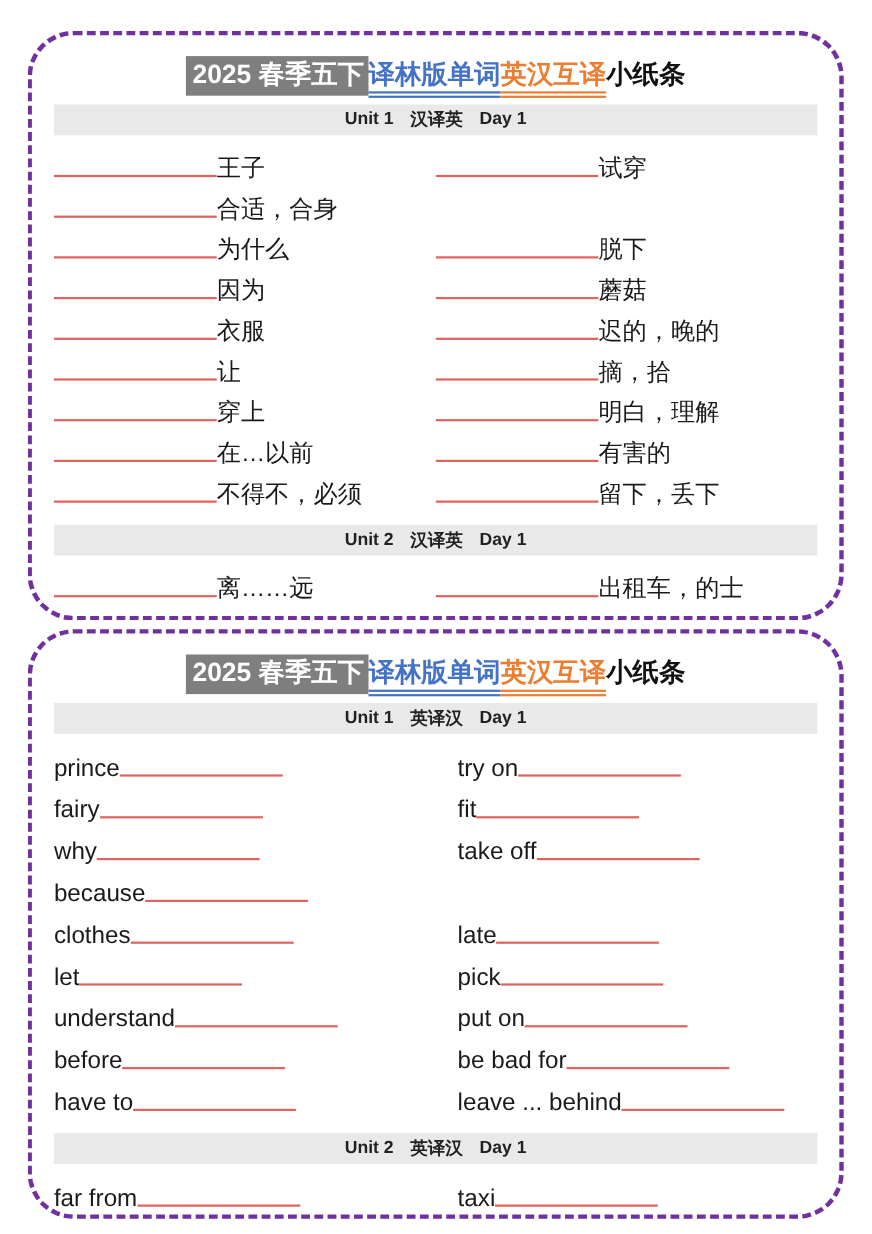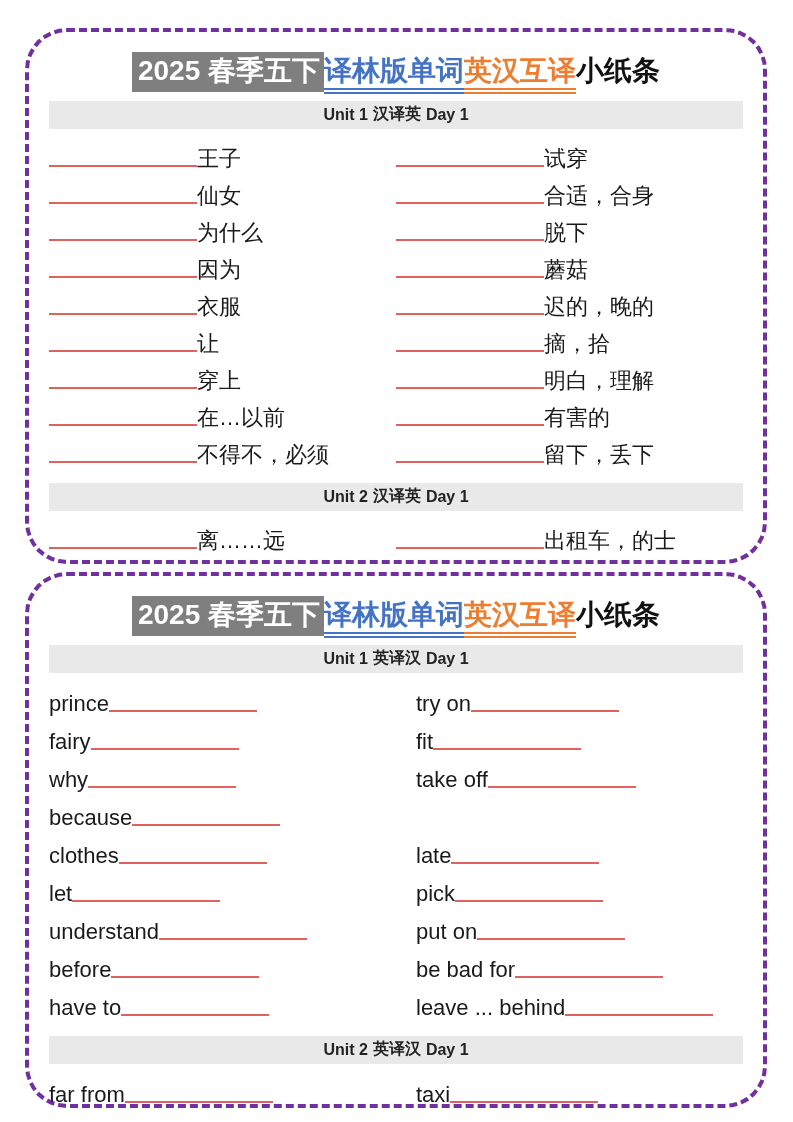--- a/index.html
+++ b/index.html
@@ -16,33 +16,33 @@
     border:4px dashed #7030A0;
     border-radius:42px;
     background:#fff;
   }
   .panel-top { top:28px; }
   .panel-bottom { top:572px; }
   .panel-inner { padding:0 20px; }
 
   .title {
     text-align:center; margin-top:20px; margin-bottom:0;
-    font-size:28px; font-weight:bold; white-space:nowrap; line-height:1.35;
+    font-size:24px; font-weight:bold; white-space:nowrap; line-height:1.35;
   }
   .seg-gray  { background:#7F7F7F; color:#ffffff; padding:3px 4px 6px 6px; }
   .seg-blue  { color:#4472C4; border-bottom:6px double #4472C4; padding-bottom:2px; }
   .seg-orange{ color:#ED7D31; border-bottom:6px double #ED7D31; padding-bottom:2px; }
   .seg-black { color:#111111; }
 
   .section-bar {
     margin-top:11px;
     background:#E9E9E9;
     height:28px;
     display:flex; align-items:center; justify-content:center;
-    column-gap:5px;
+    column-gap:15px;
     font-size:16px; font-weight:bold; color:#222222;
   }
   .section-bar.u2 { margin-top:16px; }
 
   .rows { margin-top:5px; }
   .row {
     display:grid; grid-template-columns:1fr 1fr;
     align-items:end;
   }
   .row-cn { height:37px; }
@@ -78,24 +78,20 @@
               <span class="prompt">王子</span>
             </div>
           <div class="cell">
               <span class="blank"></span>
               <span class="prompt">试穿</span>
             </div>
         </div>
         <div class="row row-cn">
           <div class="cell">
               <span class="blank"></span>
-              <span class="prompt">仙女</span>
-            </div>
-          <div class="cell">
-              <span class="blank"></span>
               <span class="prompt">合适，合身</span>
             </div>
         </div>
         <div class="row row-cn">
           <div class="cell">
               <span class="blank"></span>
               <span class="prompt">为什么</span>
             </div>
           <div class="cell">
               <span class="blank"></span>

